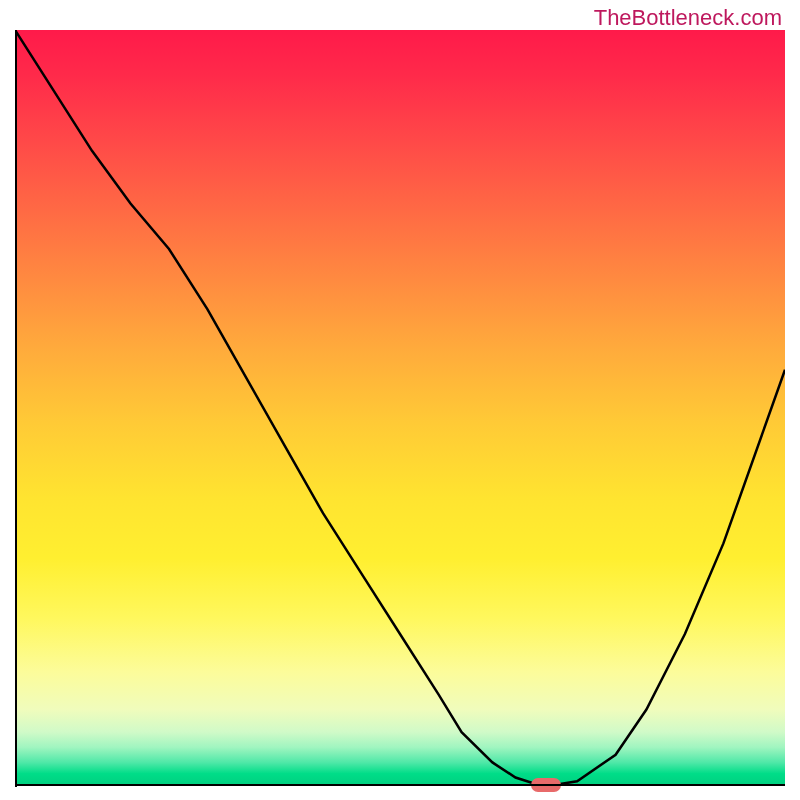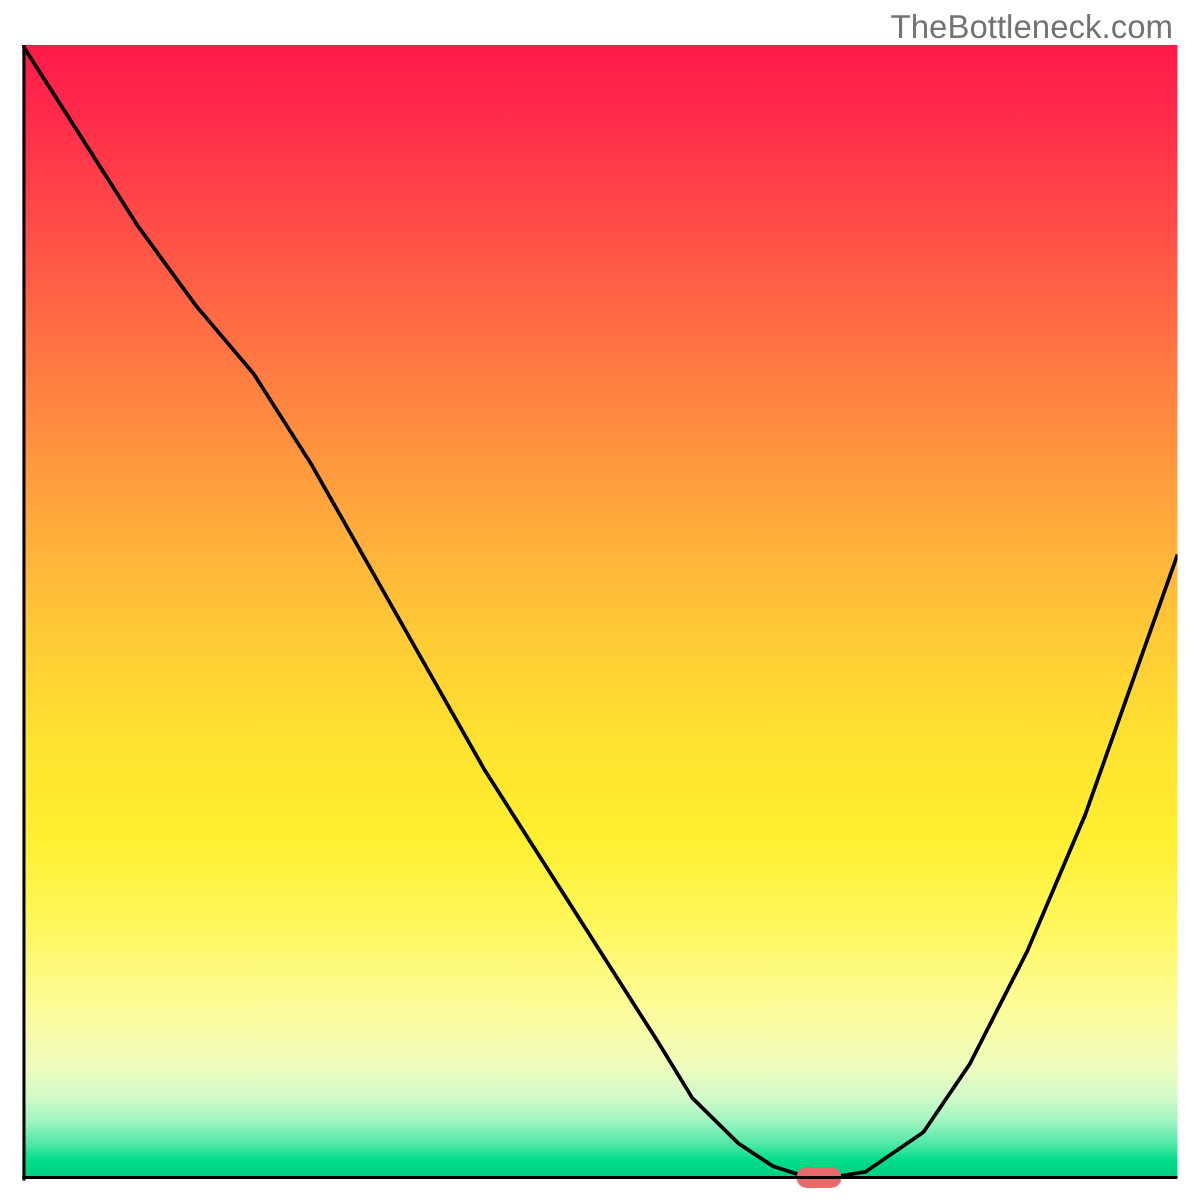--- a/index.html
+++ b/index.html
@@ -5,21 +5,21 @@
 body { margin: 0; padding: 0; background: #fff; }
 .container { width: 800px; height: 800px; position: relative; }
 .plot-area { position: absolute; left: 15px; top: 30px; width: 770px; height: 755px; }
 .gradient-bg { position: absolute; left: 0; top: 0; width: 770px; height: 755px;
   background: linear-gradient(to bottom,
     #ff1a4a 0%, #ff2a4a 6%, #ff4a48 15%, #ff6a44 24%, #ff8a40 33%,
     #ffaa3c 42%, #ffca36 52%, #ffe430 62%, #ffef30 70%, #fff85e 78%,
     #fcfc9a 85%, #f0fcbc 90%, #d0fac8 93%, #a0f5c0 95%, #50e8a8 97%,
     #00dd88 98.5%, #00d080 100%);
 }
-.watermark { position: absolute; top: 5px; right: 18px; color: #737373;
+.watermark { position: absolute; top: 5px; right: 18px; color: #be185d;
   font-family: Arial, sans-serif; font-size: 22px; z-index: 3; }
 .curve-svg { position: absolute; left: 0; top: 0; z-index: 2; }
 .marker { position: absolute; width: 30px; height: 14px; background: #e86a6a;
   border-radius: 7px; z-index: 3; }
 .axis-line { position: absolute; background: #000; z-index: 4; }
 .x-axis { left: 15px; bottom: 14px; width: 770px; height: 2px; }
 .y-axis { left: 15px; top: 30px; width: 2px; height: 757px; }
 </style>
 </head>
 <body>

